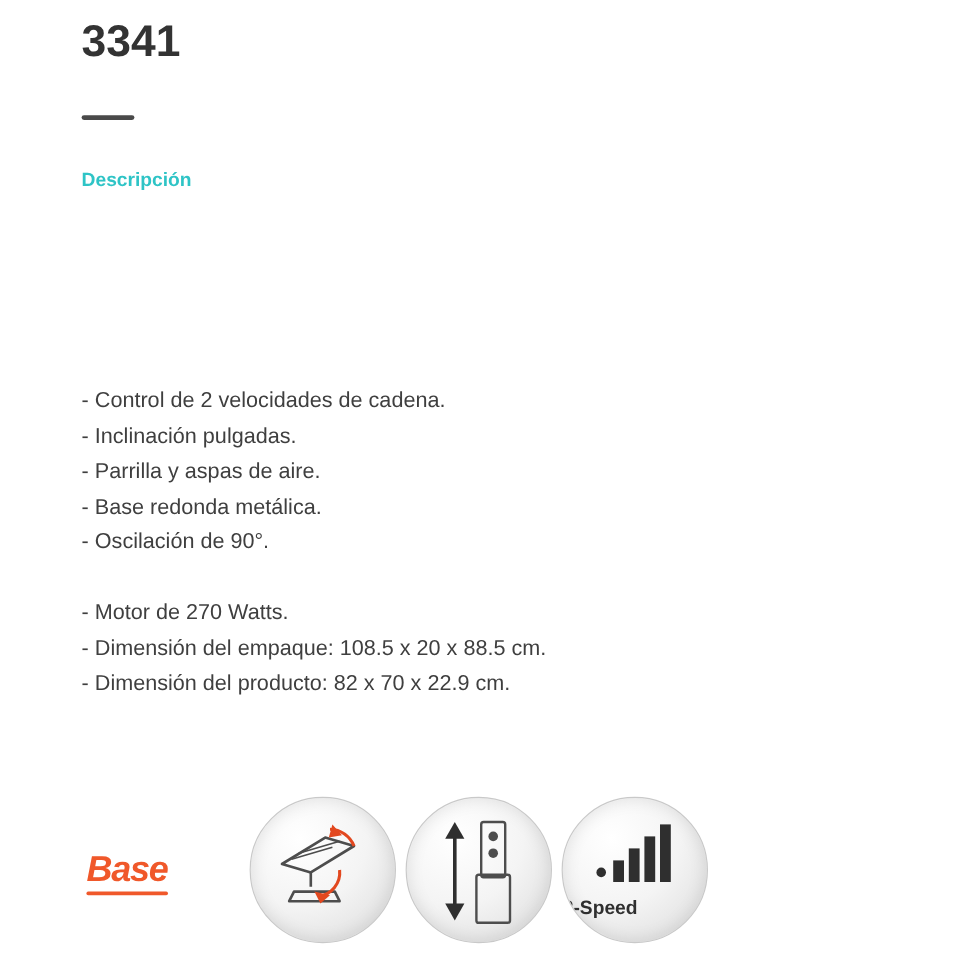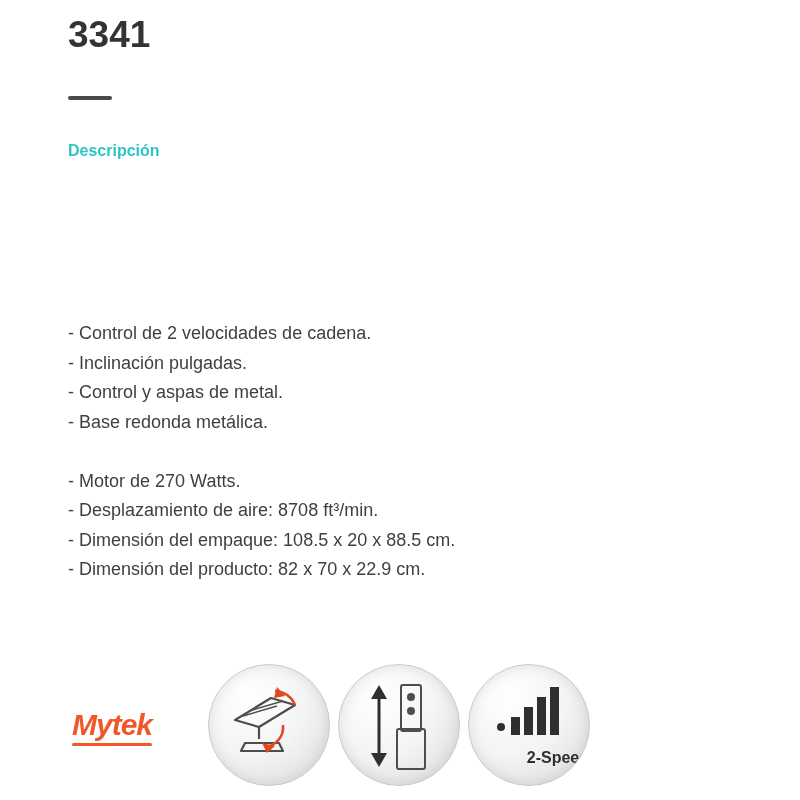--- a/index.html
+++ b/index.html
@@ -134,53 +134,53 @@
   }
   .badge-text.deg {
     right: 20px;
     bottom: 22px;
     font-size: 15px;
   }
   .badge-text.speed {
     left: 0;
     right: 0;
     bottom: 18px;
-    text-align: right;
+    text-align: left;
     font-size: 16px;
   }
 </style>
 </head>
 <body>
 
 <div class="page">
 
   <div class="product-code">3341</div>
 
   <div class="rule"></div>
 
   <div class="section-title">Descripción</div>
 
 
   <div class="specs">
     <div class="spec-line">- Control de 2 velocidades de cadena.</div>
     <div class="spec-line">- Inclinación pulgadas.</div>
-    <div class="spec-line">- Control y aspas de metal.</div>
+    <div class="spec-line">- Parrilla y aspas de aire.</div>
     <div class="spec-line">- Base redonda metálica.</div>
+    <div class="spec-line">- Oscilación de 90°.</div>
     <div class="gap"></div>
     <div class="spec-line">- Motor de 270 Watts.</div>
-    <div class="spec-line">- Desplazamiento de aire: 8708 ft³/min.</div>
     <div class="spec-line">- Dimensión del empaque: 108.5 x 20 x 88.5 cm.</div>
     <div class="spec-line">- Dimensión del producto: 82 x 70 x 22.9 cm.</div>
   </div>
 
   <div class="icon-strip">
 
     <div class="brand">
       <div class="brand-logo">
-        <span>Mytek</span>
+        <span>Base</span>
         <span class="tail"></span>
       </div>
     </div>
 
     <div class="badges">
 
       <div class="badge">
         <svg width="120" height="120" viewBox="0 0 120 120">
           <g fill="none" stroke="#4d4d4d" stroke-width="2.2" stroke-linejoin="round">
             <path d="M26 55 L62 33 L86 40 L50 62 Z"></path>

